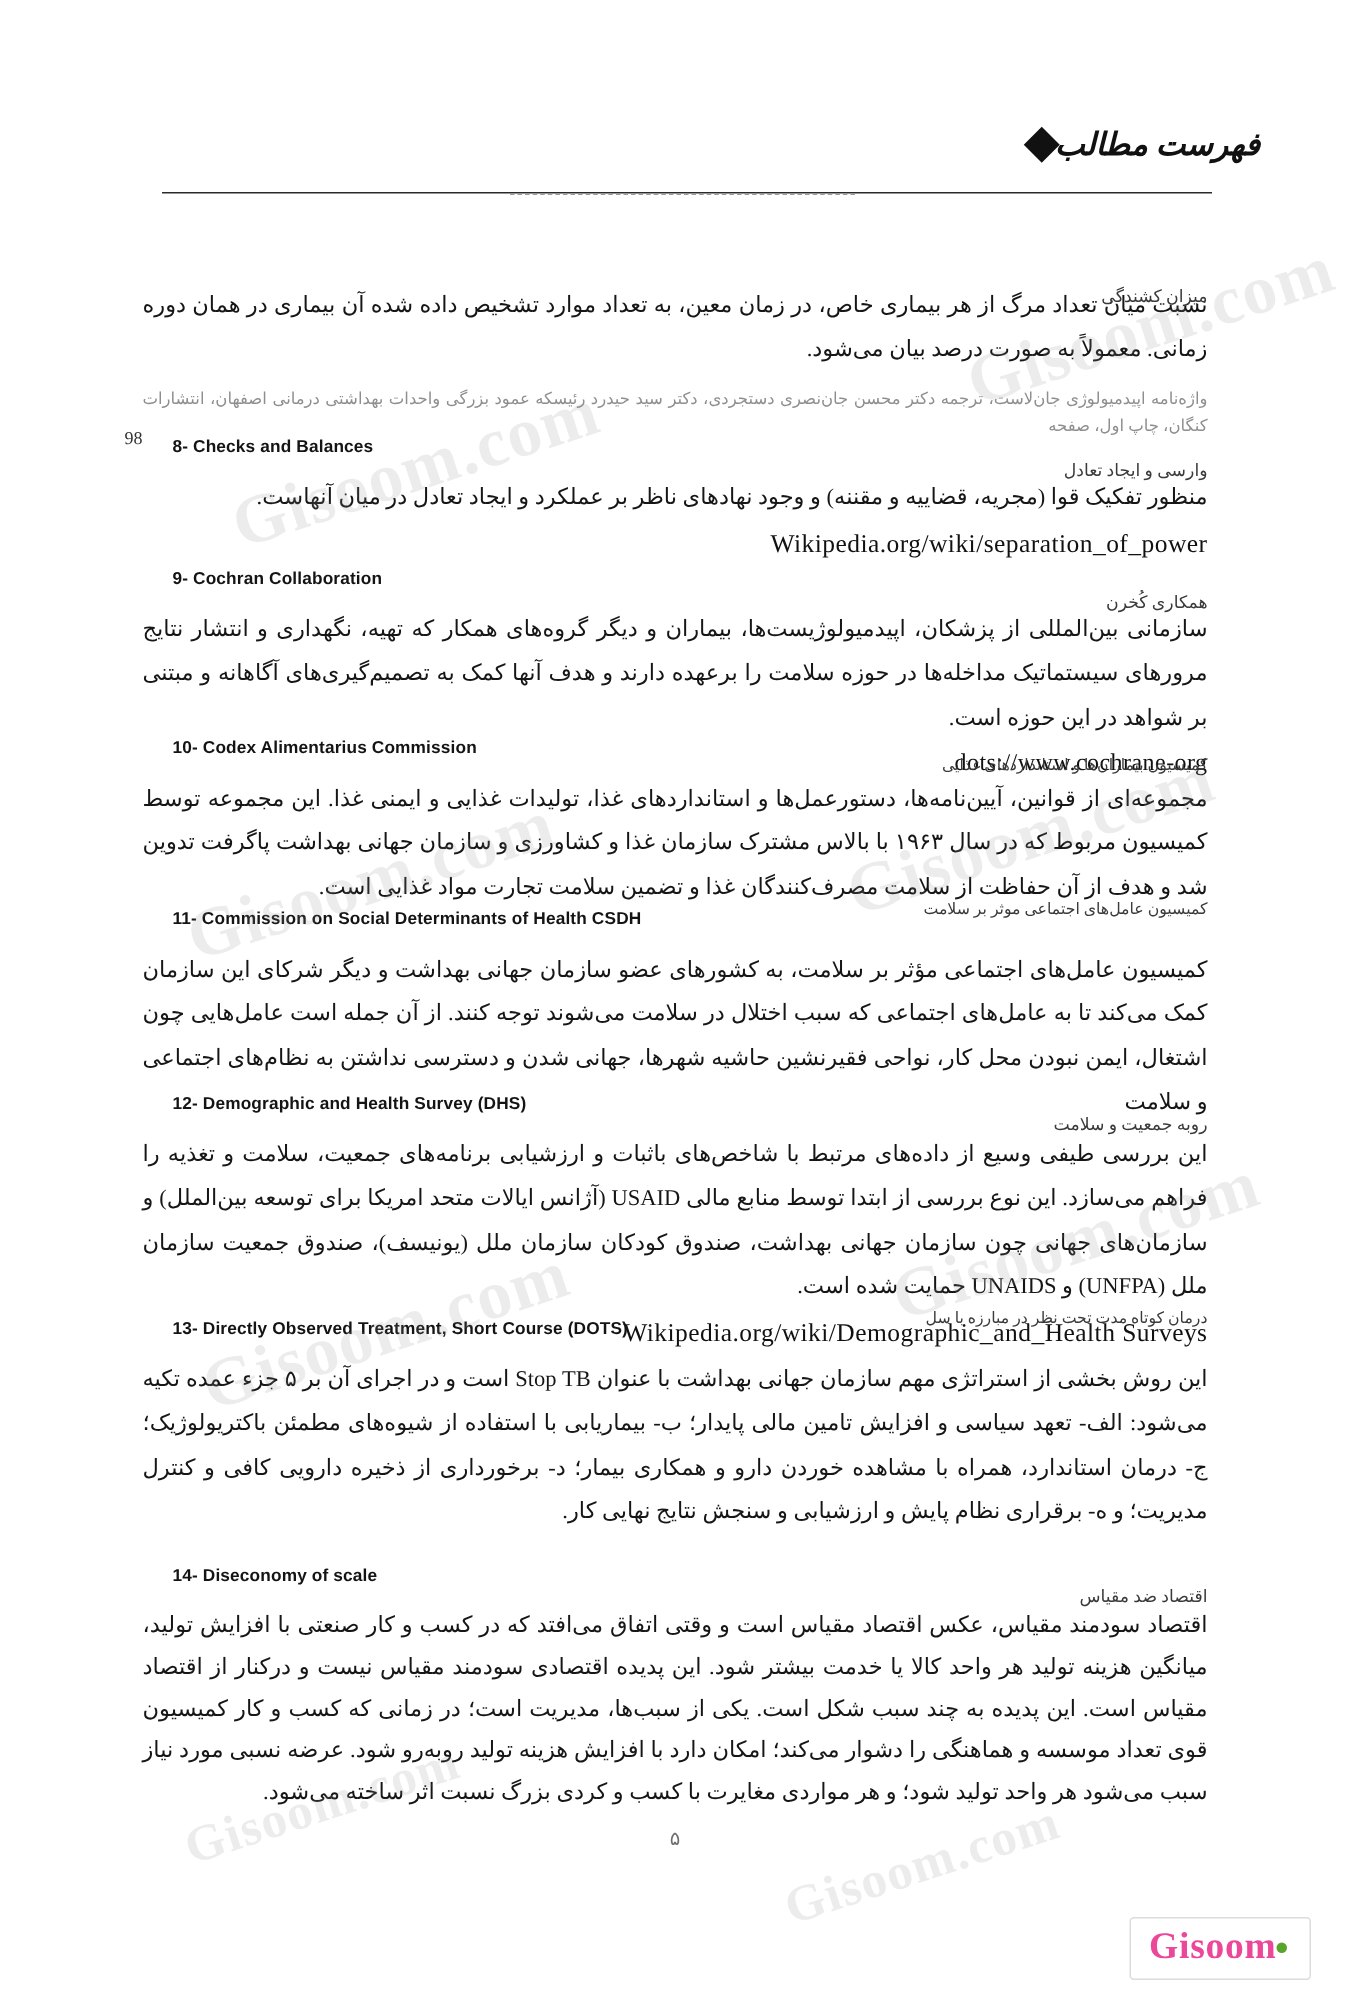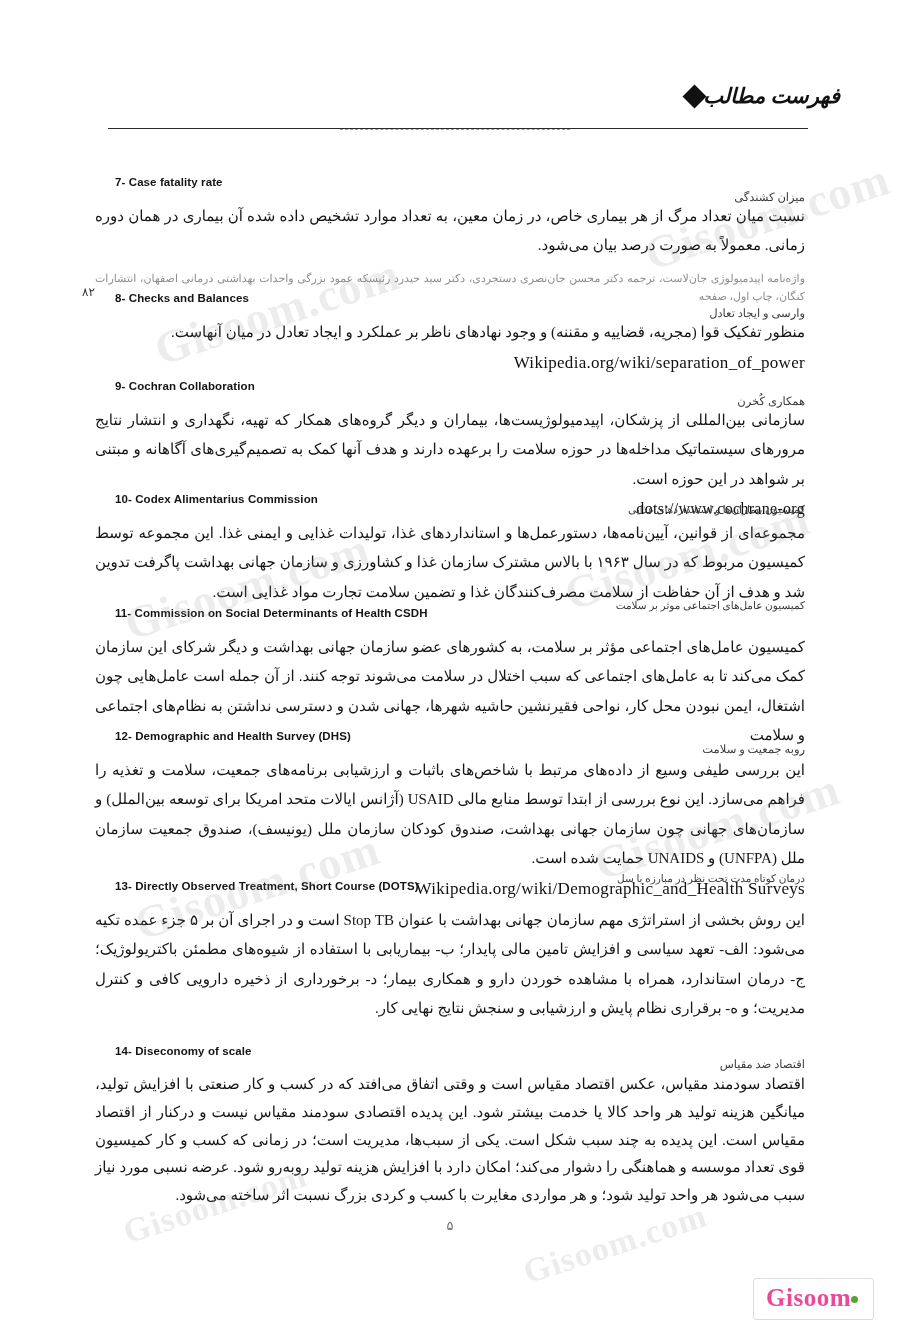--- a/index.html
+++ b/index.html
@@ -166,27 +166,26 @@
 <div class="page">
 
   <div class="header">
     <span class="header-title">فهرست مطالب</span>
     <span class="header-diamond"></span>
   </div>
   <div class="header-rule"></div>
   <div class="header-rule dashed"></div>
 
   <div class="entry" style="top:176px; right:95px; width:710px;">
-    <div class="entry-title" style="padding-left:20px;">7- Case fatality rate</div>
     <div class="fa-label" style="top:14px;">میزان کشندگی</div>
     <div class="body-fa" style="margin-top:14px;">نسبت میان تعداد مرگ از هر بیماری خاص، در زمان معین، به تعداد موارد تشخیص داده شده آن بیماری در همان دوره زمانی. معمولاً به صورت درصد بیان می‌شود.</div>
     <div class="faint" style="margin-top:8px; text-align:justify;">واژه‌نامه اپیدمیولوژی جان‌لاست، ترجمه دکتر محسن جان‌نصری دستجردی، دکتر سید حیدرد رئیسکه عمود بزرگی واحدات بهداشتی درمانی اصفهان، انتشارات کنگان، چاپ اول، صفحه</div>
   </div>
 
-  <div class="page-num" style="top:285px; right:805px;">۸۲</div>
+  <div class="page-num" style="top:285px; right:805px;">98</div>
 
   <div class="entry" style="top:292px; right:95px; width:710px;">
     <div class="entry-title" style="padding-left:20px;">8- Checks and Balances</div>
     <div class="fa-label" style="top:14px;">وارسی و ایجاد تعادل</div>
     <div class="body-fa" style="margin-top:14px;">منظور تفکیک قوا (مجریه، قضاییه و مقننه) و وجود نهادهای ناظر بر عملکرد و ایجاد تعادل در میان آنهاست.</div>
     <div class="url" style="margin-top:6px;">Wikipedia.org/wiki/separation_of_power</div>
   </div>
 
   <div class="entry" style="top:380px; right:95px; width:710px;">
     <div class="entry-title" style="padding-left:20px;">9- Cochran Collaboration</div>

